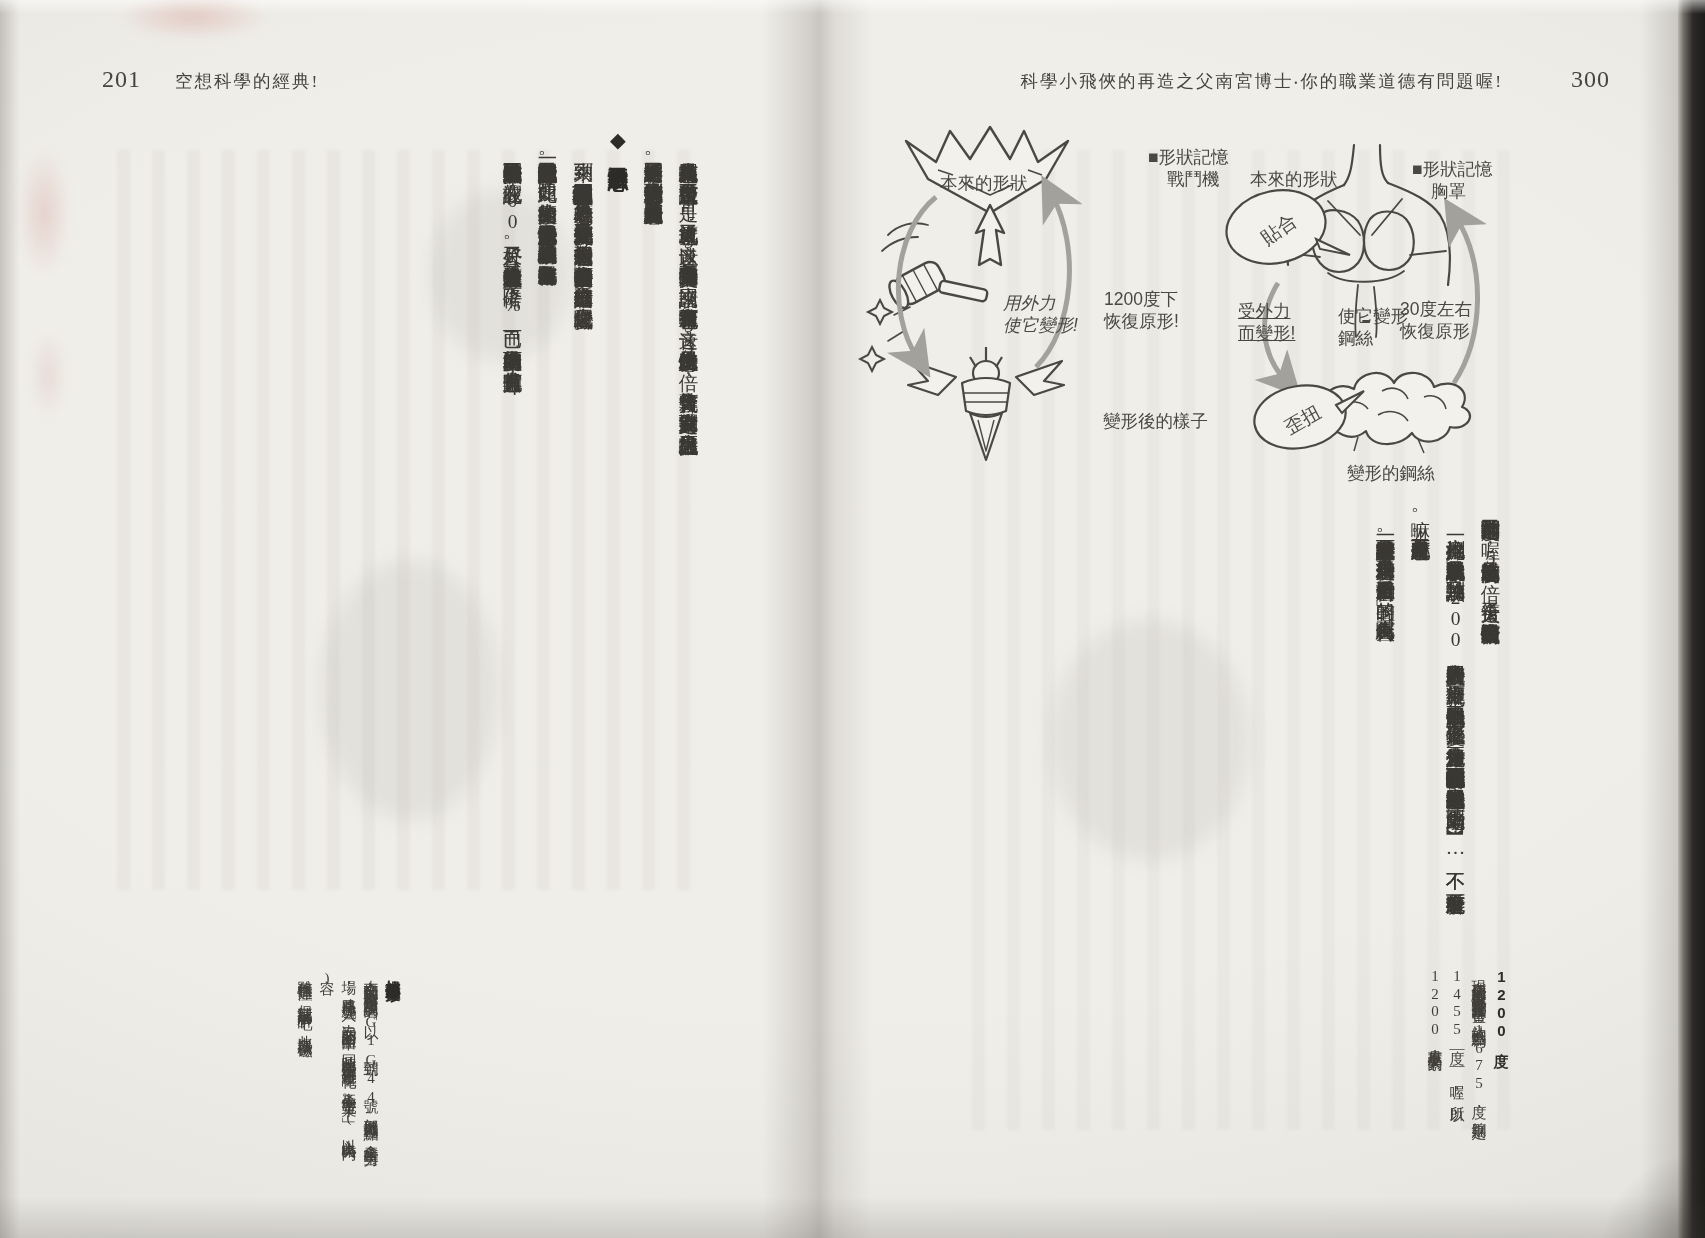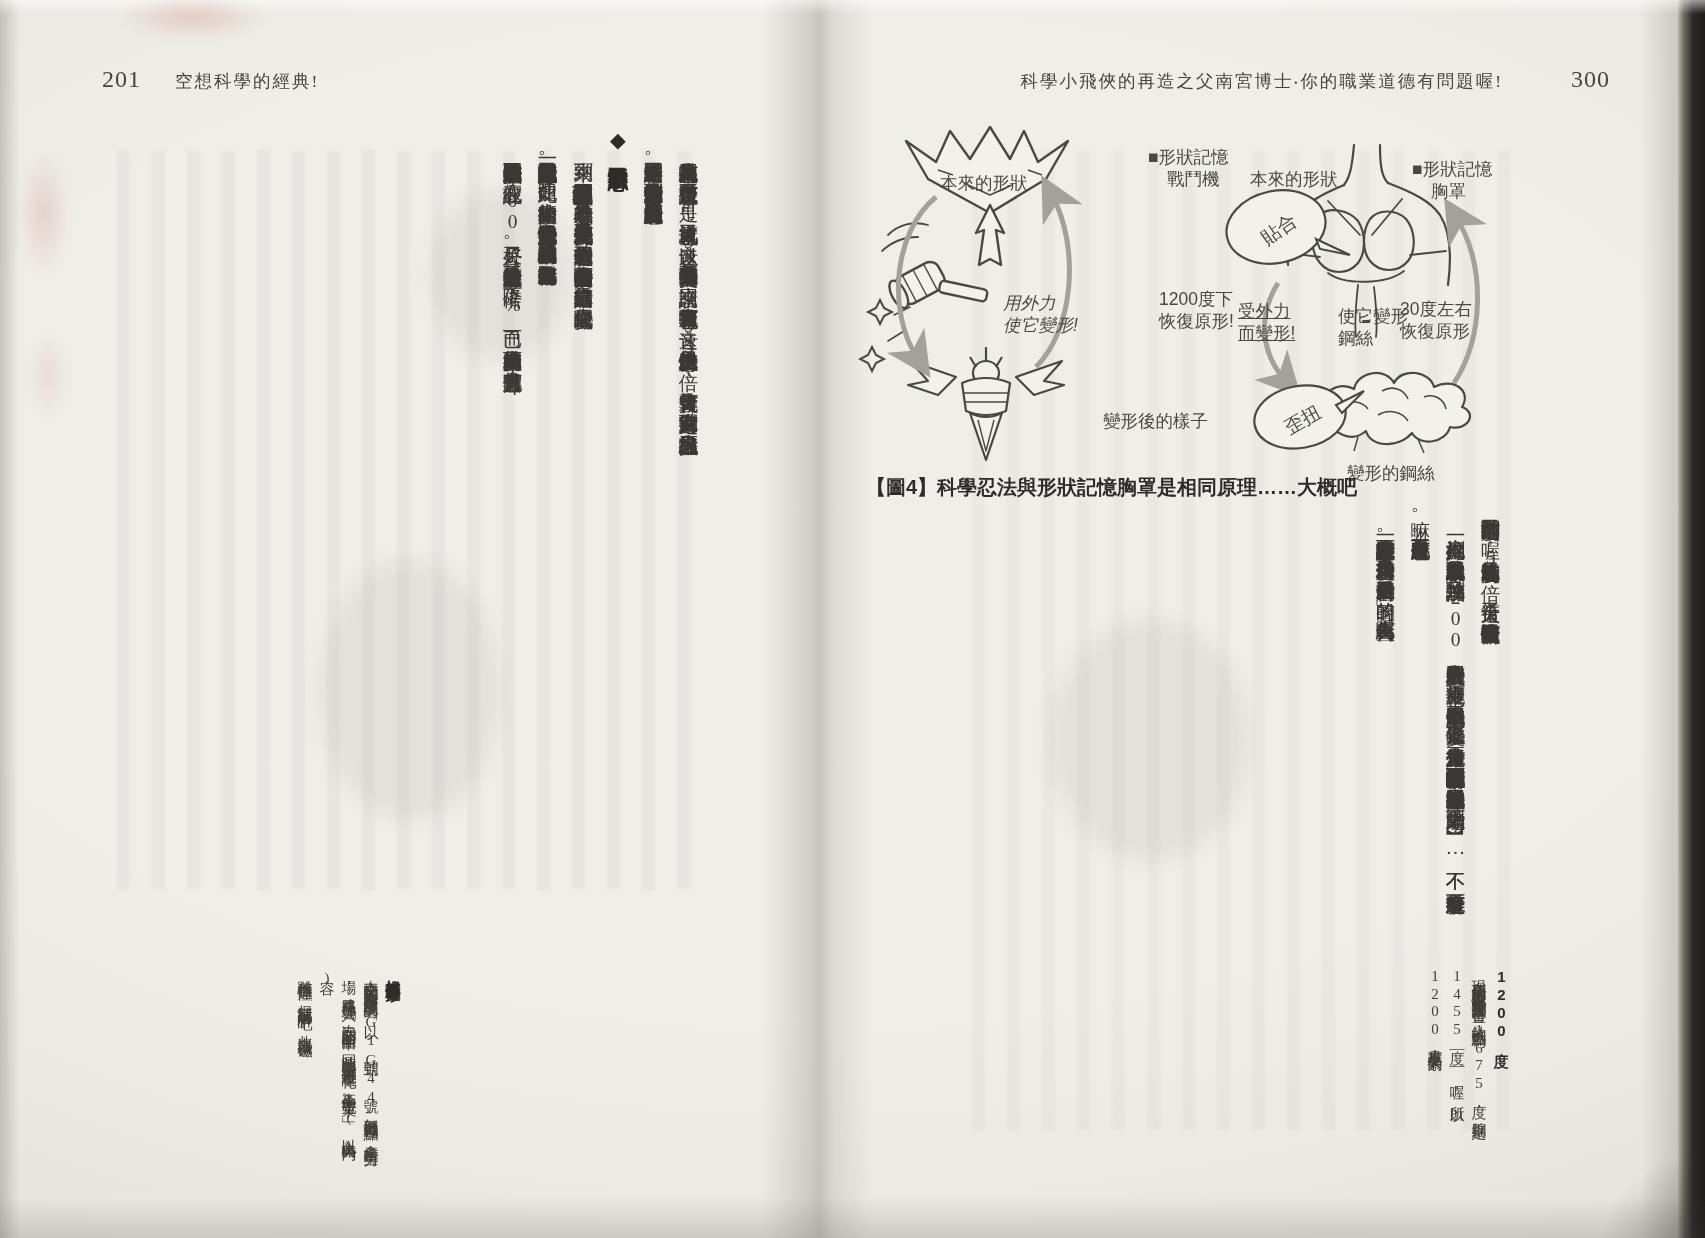--- a/index.html
+++ b/index.html
@@ -198,21 +198,21 @@
 
   <div class="fig-label" style="left:940px;top:172px;">本來的形狀</div>
   <div class="fig-label" style="left:1148px;top:146px;">
     <span>■形狀記憶</span>
     <span class="ind">戰鬥機</span>
   </div>
   <div class="fig-label" style="left:1003px;top:292px;font-style:italic;">
     <span>用外力</span><br>
     <span>使它變形!</span>
   </div>
-  <div class="fig-label" style="left:1159px;top:288px;">
+  <div class="fig-label" style="left:1104px;top:288px;">
     <span>1200度下</span><br>
     <span>恢復原形!</span>
   </div>
   <div class="fig-label" style="left:1103px;top:410px;">變形後的樣子</div>
 
   <div class="fig-label" style="left:1250px;top:168px;text-align:center;">本來的形狀</div>
   <div class="fig-label" style="left:1412px;top:158px;">
     <span>■形狀記憶</span>
     <span class="ind">胸罩</span>
   </div>
@@ -223,21 +223,20 @@
   <div class="fig-label" style="left:1338px;top:305px;">
     <span>使它變形</span><br>
     <span>鋼絲</span>
   </div>
   <div class="fig-label" style="left:1400px;top:298px;">
     <span>30度左右</span><br>
     <span>恢復原形</span>
   </div>
   <div class="fig-label" style="left:1347px;top:442px;margin-top:20px;">變形的鋼絲</div>
 
-  <div class="caption">【圖4】科學忍法與形狀記憶胸罩是相同原理……大概吧</div>
 
   <div class="vtext body-block" style="left:945px;top:505px;width:563px;height:392px;">
     <p>度翻閱了前述的那本書,喔,鳳凰號的最高速度為音速5倍。這太符合了,簡直令我懷疑自己的眼睛有沒有看錯。</p>
     <p class="indent">根據此一推測,就是說鳳凰號本來的形狀就是「鳥」形。雖說一旦加熱到1200度就會變回火鳥的形狀,但就算冷卻下來,也不會變回鳳凰號的形狀。要在低溫下變形,就一定要施加外力才行,所以南宮博士和科學小飛俠在觀眾看不到的時候就是拿著大鐵鎚在那邊東敲西打,把它敲回來變成鳳凰號的形狀後,下一集才能出動【圖4】……不不不,怎麼可能會有這種事嘛。而且也看不出來有此跡象。</p>
     <p class="indent">而且當時還有一件事讓筆者我很在意。火鳥不只會拍著翅膀飛,還會扭動脖子發出「虧~」的叫聲。為何火鳥會叫呢?</p>
   </div>
 
   <div class="vtext fn" style="left:1352px;top:968px;width:160px;height:186px;">
     <p class="fn-t">1200度</p>
     <p>現在所使用的形狀記憶合金幾乎都是鈦鎳合金。鈦的熔點為1675度,鎳則是1455度——喔,所以1200度是不要緊的!</p>

